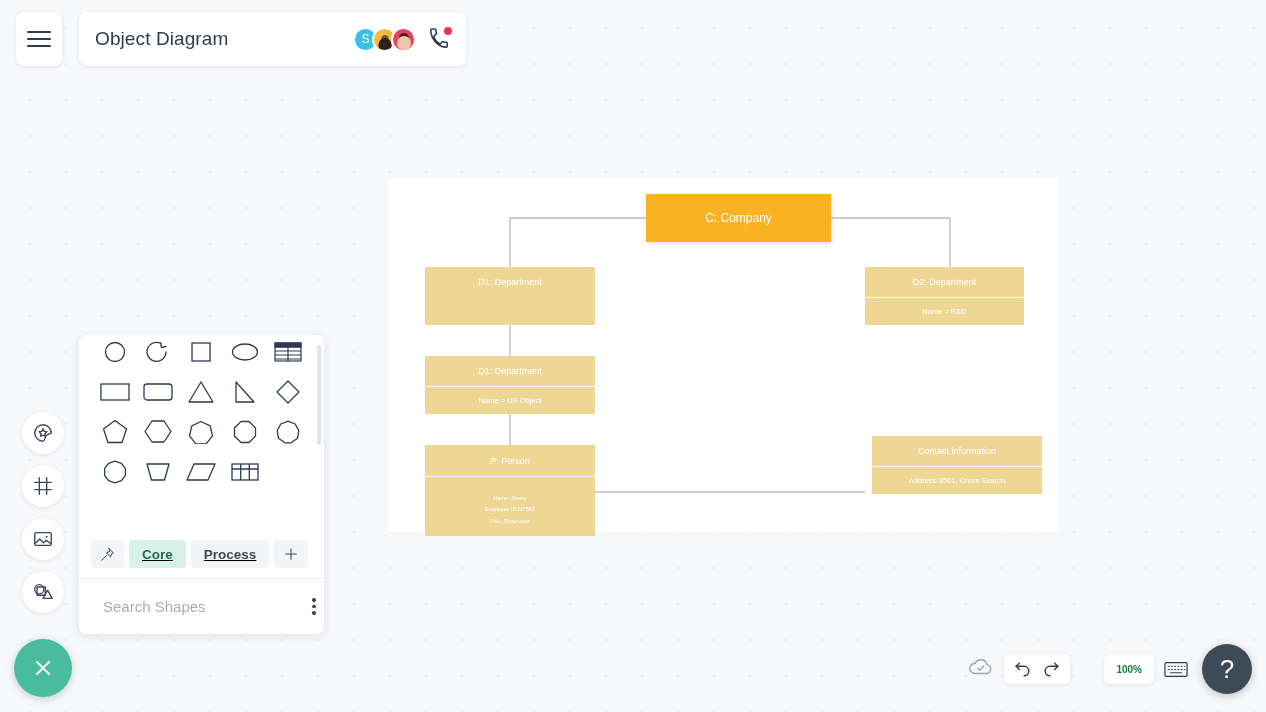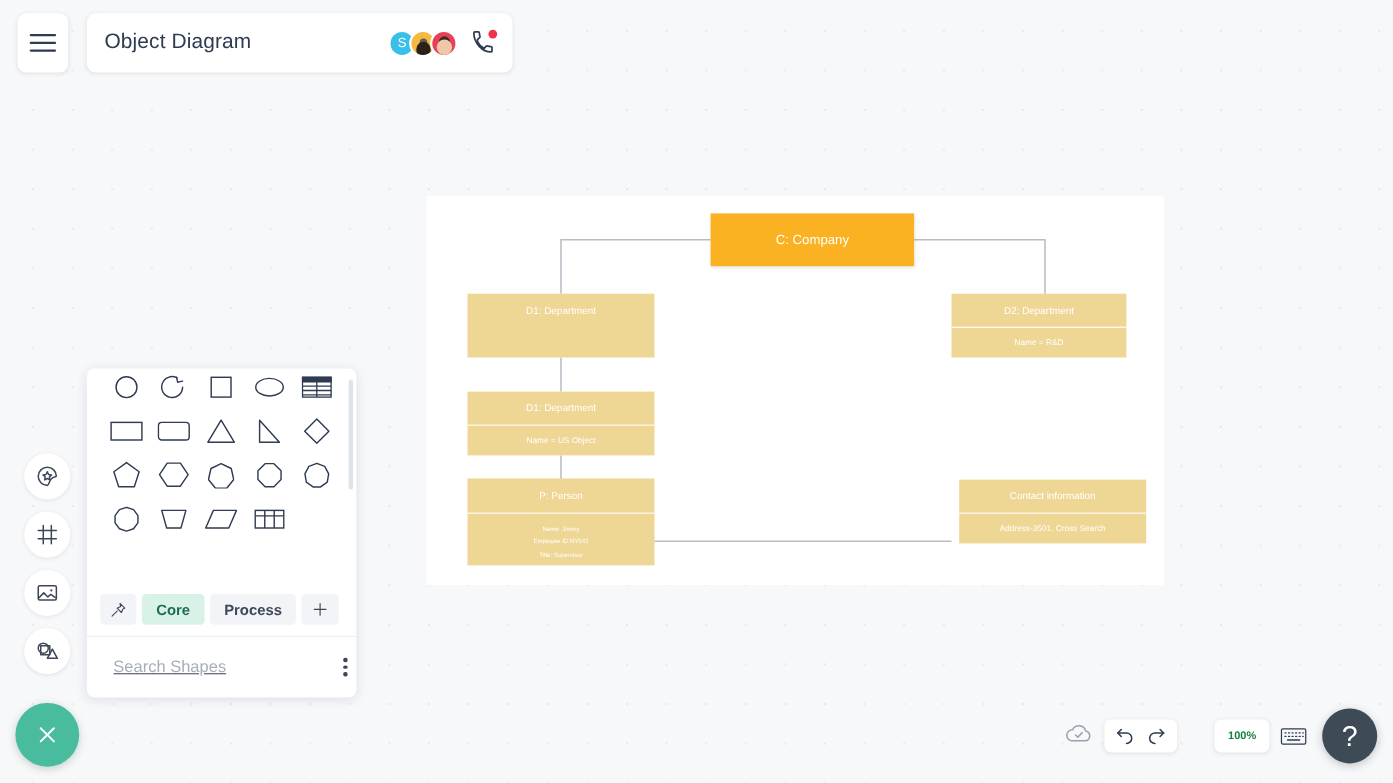--- a/index.html
+++ b/index.html
@@ -123,41 +123,41 @@
     cursor: pointer;
   }
   #panel-scrollbar {
     position: absolute; right: 3px; top: 10px;
     width: 4px; height: 100px; border-radius: 2px;
     background: #dfe3ea; cursor: pointer;
   }
   #tabs-row {
     display: flex; align-items: center; gap: 5px;
     padding: 8px 12px 10px 12px;
+    text-decoration: underline;
   }
   .tab {
     height: 28px; padding: 0 13px; border-radius: 4px;
     background: #f2f4f7; color: #3d4759;
     font-size: 13.5px; font-weight: 600;
     display: flex; align-items: center; justify-content: center;
     cursor: pointer;
   }
   .tab.active { background: #d9f2e8; color: #1f6c55; }
   .tab.icon-tab { padding: 0 9px; }
   #search-row {
     border-top: 1px solid #eceef2;
     height: 56px; display: flex; align-items: center;
     padding: 0 14px; gap: 10px;
   }
   #search-input {
     border: none; outline: none; flex: 1;
     font-size: 15px; color: #4a5466;
     font-family: "Liberation Sans", sans-serif;
     background: transparent;
-    text-decoration: underline;
   }
   #search-input::placeholder { color: #a7aeb9; }
   #panel-kebab { display: flex; flex-direction: column; gap: 3px; cursor: pointer; }
   #panel-kebab i { width: 3.5px; height: 3.5px; border-radius: 50%; background: #3d4759; display:block; }
 
   
   #diagram-canvas {
     position: absolute; left: 388px; top: 178px;
     width: 670px; height: 354px;
     background: #fff;
@@ -177,21 +177,21 @@
   .node .band.attr  { font-size: 7.5px; border-top: 1px solid #fff; }
   .node-company {
     background: #fab122;
     left: 258px; top: 16px; width: 185px; height: 48px;
     box-shadow: 1px 2px 4px rgba(0,0,0,.10);
   }
   .node-company .band.title { flex: 1; font-size: 12px; }
   .node-d1       { left: 37px;  top: 89px;  width: 170px; height: 58px; }
   .node-d2       { left: 477px; top: 89px;  width: 159px; height: 58px; }
   .node-d1us     { left: 37px;  top: 178px; width: 170px; height: 58px; }
-  .node-person   { left: 37px;  top: 257px; width: 170px; height: 79px; justify-content: center; }
+  .node-person   { left: 37px;  top: 267px; width: 170px; height: 91px; justify-content: center; }
   .node-contact  { left: 484px; top: 258px; width: 170px; height: 58px; }
   .node-d1 .band.title, .node-d2 .band.title,
   .node-d1us .band.title, .node-contact .band.title { height: 30px; }
   .node-d1 .band.attr, .node-d2 .band.attr,
   .node-d1us .band.attr, .node-contact .band.attr { flex: 1; }
   .node-person .band.title { height: 31px; }
   .node-person .band.attr {
     flex: 1; flex-direction: column; gap: 1px;
     font-size: 5.5px; padding-top: 6px; line-height: 1.9;
   }

